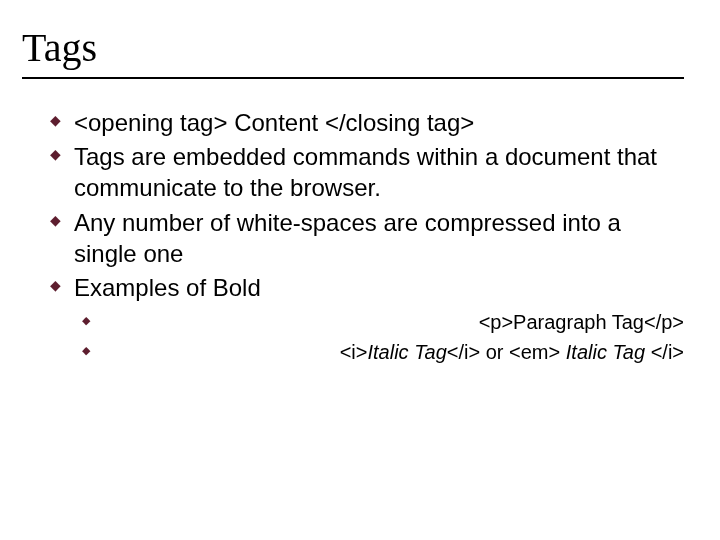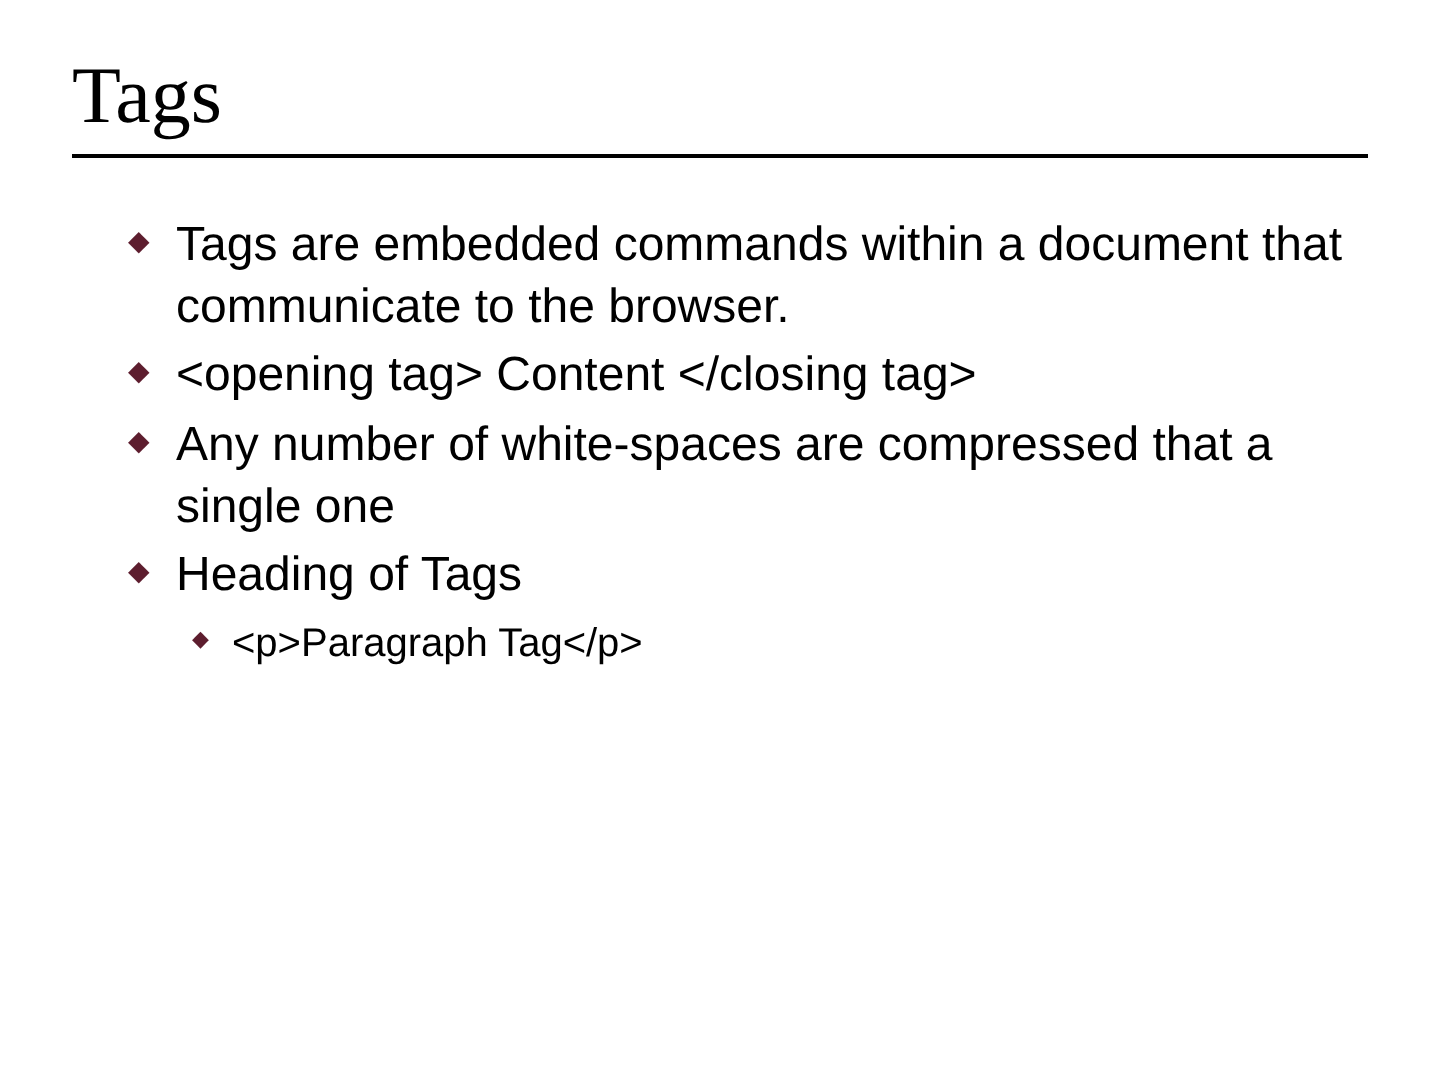--- a/index.html
+++ b/index.html
@@ -8,21 +8,21 @@
     width: 720px;
     height: 540px;
     background: #ffffff;
     font-family: Arial, Helvetica, sans-serif;
     overflow: hidden;
   }
   .slide {
     box-sizing: border-box;
     width: 720px;
     height: 540px;
-    padding: 20px 36px 20px 36px;
+    padding: 20px 36px 20px 22px;
     position: relative;
   }
   .title {
     font-family: "Times New Roman", Times, serif;
     font-size: 40px;
     color: #000;
     margin: 4px 0 6px 0;
     font-weight: 400;
   }
   .rule {
@@ -49,20 +49,21 @@
     position: absolute;
     left: 0;
     top: 4px;
     font-size: 14px;
     color: #5d1d2e;
   }
   .sub-list {
     list-style: none;
     padding: 0;
     margin: 6px 0 0 60px;
+    text-align: right;
   }
   .sub-list > li {
     font-size: 20px;
     line-height: 1.35;
     color: #000;
     position: relative;
     padding-left: 20px;
     margin: 0 0 3px 0;
   }
   .sub-list > li::before {
@@ -77,23 +78,24 @@
   .italic { font-style: italic; }
 </style>
 </head>
 <body>
 <div class="slide">
 
   <div class="title">Tags</div>
   <hr class="rule">
 
   <ul class="body-list">
+    <li>&lt;opening tag&gt; Content &lt;/closing tag&gt;</li>
     <li>Tags are embedded commands within a document that communicate to the browser.</li>
-    <li>&lt;opening tag&gt; Content &lt;/closing tag&gt;</li>
-    <li>Any number of white-spaces are compressed that a single one</li>
-    <li>Heading of Tags</li>
+    <li>Any number of white-spaces are compressed into a single one</li>
+    <li>Examples of Bold</li>
   </ul>
 
   <ul class="sub-list">
     <li><span>&lt;p&gt;Paragraph Tag&lt;/p&gt;</span><span></span></li>
+    <li><span>&lt;i&gt;</span><span class="italic">Italic Tag</span><span>&lt;/i&gt; or &lt;em&gt; </span><span class="italic">Italic Tag </span><span>&lt;/i&gt;</span></li>
   </ul>
 
 </div>
 
 </body></html>

